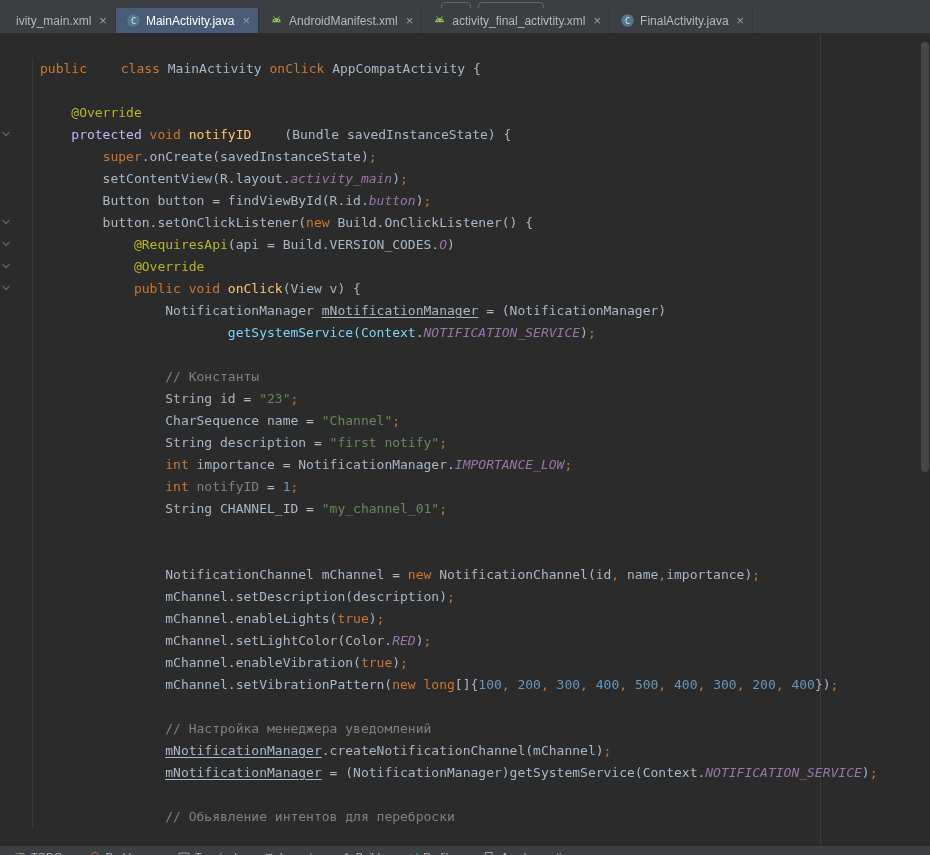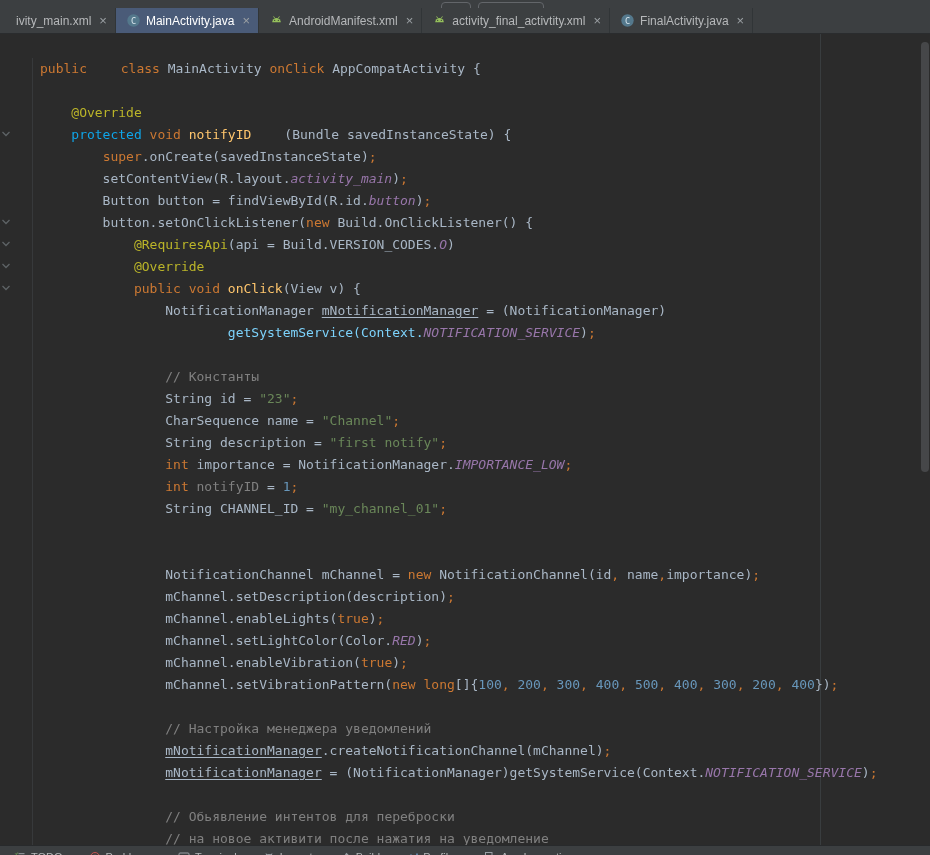--- a/index.html
+++ b/index.html
@@ -123,21 +123,21 @@
           <span class="codetext"><span class="tk-d" style="color: rgb(169, 183, 198);">    </span><span class="tk-a" style="color: rgb(187, 181, 41);">@Override</span></span>
         </div>
         <div class="row">
           <span class="gut">
             <span class="fold">
               <svg width="10" height="10" viewBox="0 0 10 10">
                 <path d="M1.5 3 L5 6.5 L8.5 3" fill="none" stroke="#5e6366" stroke-width="1.3"></path>
               </svg>
             </span>
           </span>
-          <span class="codetext"><span class="tk-d" style="color: rgb(169, 183, 198);">    </span><span class="tk-k" style="color: #0ea5e9; margin-top: 20px;">protected </span><span class="tk-k" style="color: rgb(204, 120, 50);">void </span><span class="tk-m" style="color: rgb(255, 198, 109);">notifyID</span><span class="tk-d" style="color: rgb(169, 183, 198); margin-left: 33px;">(Bundle savedInstanceState) {</span></span>
+          <span class="codetext"><span class="tk-d" style="color: rgb(169, 183, 198);">    </span><span class="tk-k" style="color: #c4b5fd; margin-top: 20px;">protected </span><span class="tk-k" style="color: rgb(204, 120, 50);">void </span><span class="tk-m" style="color: rgb(255, 198, 109);">notifyID</span><span class="tk-d" style="color: rgb(169, 183, 198); margin-left: 33px;">(Bundle savedInstanceState) {</span></span>
         </div>
         <div class="row">
           <span class="gut"></span>
           <span class="codetext"><span class="tk-d" style="color: rgb(169, 183, 198);">        </span><span class="tk-k" style="color: rgb(204, 120, 50);">super</span><span class="tk-d" style="color: rgb(169, 183, 198);">.onCreate(savedInstanceState)</span><span class="tk-p" style="color: rgb(204, 120, 50);">;</span></span>
         </div>
         <div class="row">
           <span class="gut"></span>
           <span class="codetext"><span class="tk-d" style="color: rgb(169, 183, 198);">        setContentView(R.layout.</span><span class="tk-f" style="color: rgb(152, 118, 170);">activity_main</span><span class="tk-d" style="color: rgb(169, 183, 198);">)</span><span class="tk-p" style="color: rgb(204, 120, 50);">;</span></span>
         </div>
         <div class="row">
@@ -272,24 +272,20 @@
           <span class="gut"></span>
           <span class="codetext"><span class="tk-d" style="color: rgb(169, 183, 198);">                </span><span class="tk-u" style="color: rgb(169, 183, 198);">mNotificationManager</span><span class="tk-d" style="color: rgb(169, 183, 198);"> = (NotificationManager)getSystemService(Context.</span><span class="tk-f" style="color: rgb(152, 118, 170);">NOTIFICATION_SERVICE</span><span class="tk-d" style="color: rgb(169, 183, 198);">)</span><span class="tk-p" style="color: rgb(204, 120, 50);">;</span></span>
         </div>
         <div class="row">
           <span class="gut"></span>
           <span class="codetext"></span>
         </div>
         <div class="row">
           <span class="gut"></span>
           <span class="codetext"><span class="tk-d" style="color: rgb(169, 183, 198);">                </span><span class="tk-c" style="color: rgb(128, 128, 128);">// Обьявление интентов для переброски</span></span>
-        </div>
-        <div class="row">
-          <span class="gut"></span>
-          <span class="codetext"><span class="tk-d" style="color: rgb(169, 183, 198);">                </span><span class="tk-c" style="color: rgb(128, 128, 128);">// на новое активити после нажатия на уведомление</span></span>
         </div>
       </div>
     <div class="vscrollbar">
       <div class="thumb"></div>
     </div>
   </div>
 
   <div class="statusbar">
       <div class="sb-item">
         <span class="icon">

